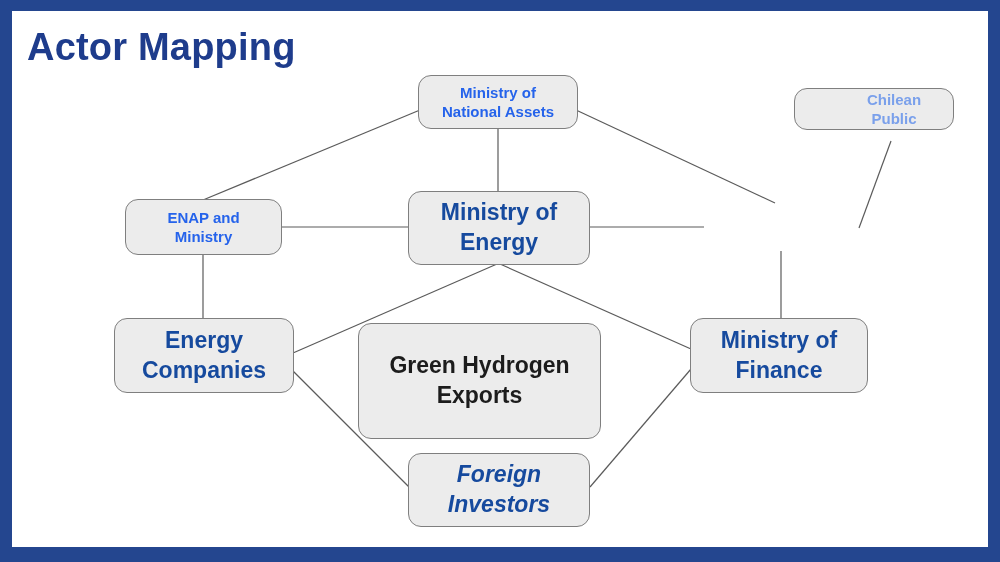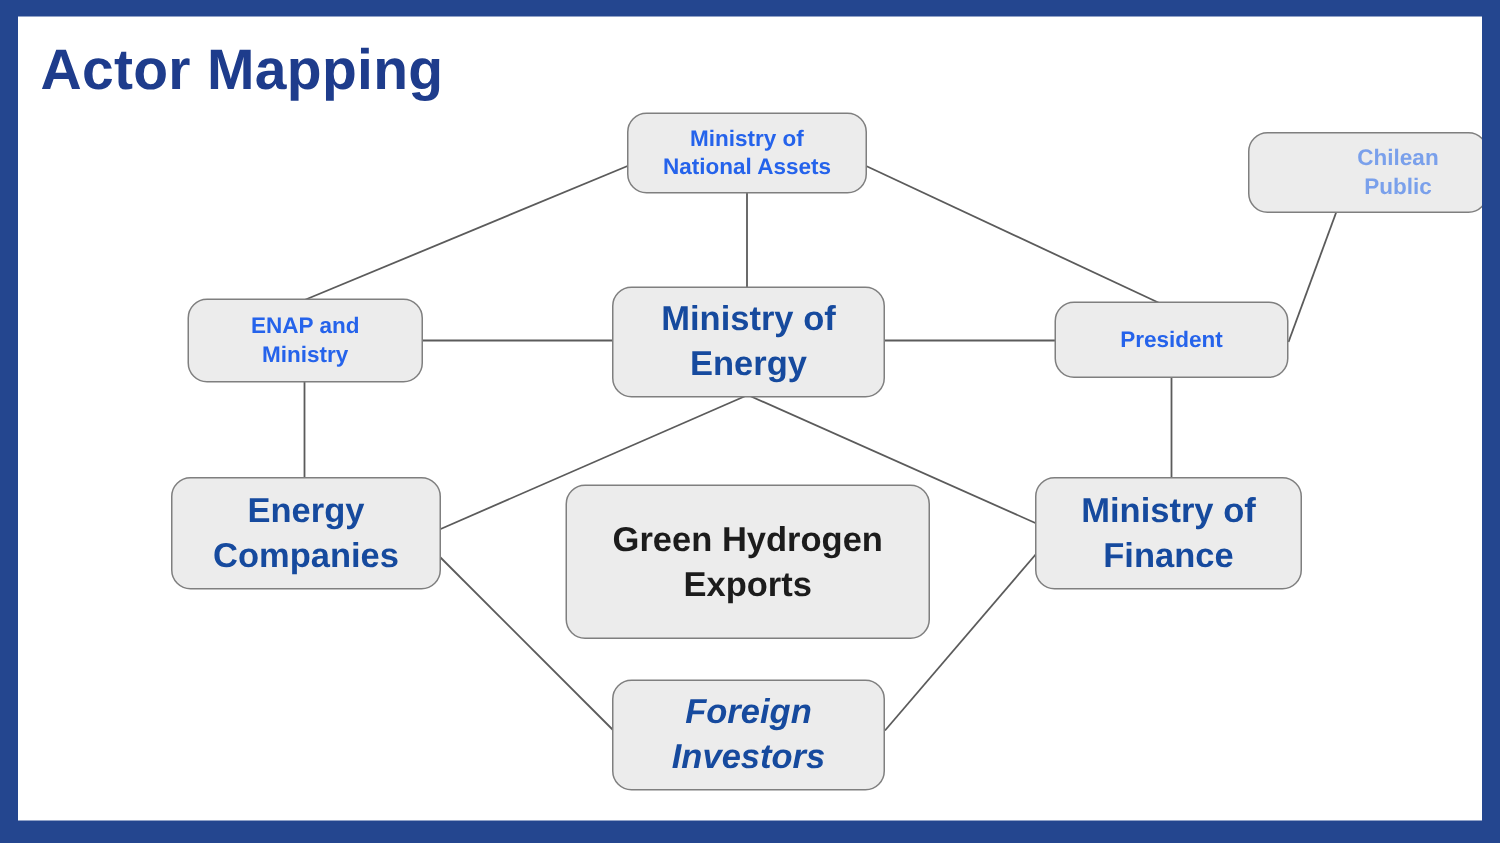--- a/index.html
+++ b/index.html
@@ -93,45 +93,42 @@
     <line x1="781" y1="251" x2="781" y2="319"></line>
     <line x1="293" y1="371" x2="409" y2="487"></line>
     <line x1="691" y1="369" x2="590" y2="487"></line>
   </svg>
 
   <div class="node small" style="left:418px; top:75px; width:160px; height:54px;">
     <span class="label txt-bright">Ministry of
 National Assets</span>
   </div>
 
-  <div class="node small" style="left:832px; top:88px; width:160px; height:54px;padding-left:40px;">
+  <div class="node small" style="left:794px; top:88px; width:160px; height:42px;padding-left:40px;">
     <span class="label txt-light">Chilean
 Public</span>
   </div>
 
   <div class="node small" style="left:125px; top:199px; width:157px; height:56px;">
     <span class="label txt-bright">ENAP and
 Ministry</span>
   </div>
 
   <div class="node large" style="left:408px; top:191px; width:182px; height:74px;">
     <span class="label txt-navy">Ministry of
 Energy</span>
   </div>
 
-  <div class="node small" style="left:703px; top:201px; width:156px; height:51px;">
-    <span class="label txt-bright">President</span>
-  </div>
 
   <div class="node large" style="left:114px; top:318px; width:180px; height:75px;">
     <span class="label txt-navy">Energy
 Companies</span>
   </div>
 
-  <div class="node large" style="left:377px; top:323px; width:243px; height:103px;">
+  <div class="node large" style="left:358px; top:323px; width:243px; height:116px;">
     <span class="label txt-dark">Green Hydrogen
 Exports</span>
   </div>
 
   <div class="node large" style="left:690px; top:318px; width:178px; height:75px;">
     <span class="label txt-navy">Ministry of
 Finance</span>
   </div>
 
   <div class="node large" style="left:408px; top:453px; width:182px; height:74px;font-style:italic;">

